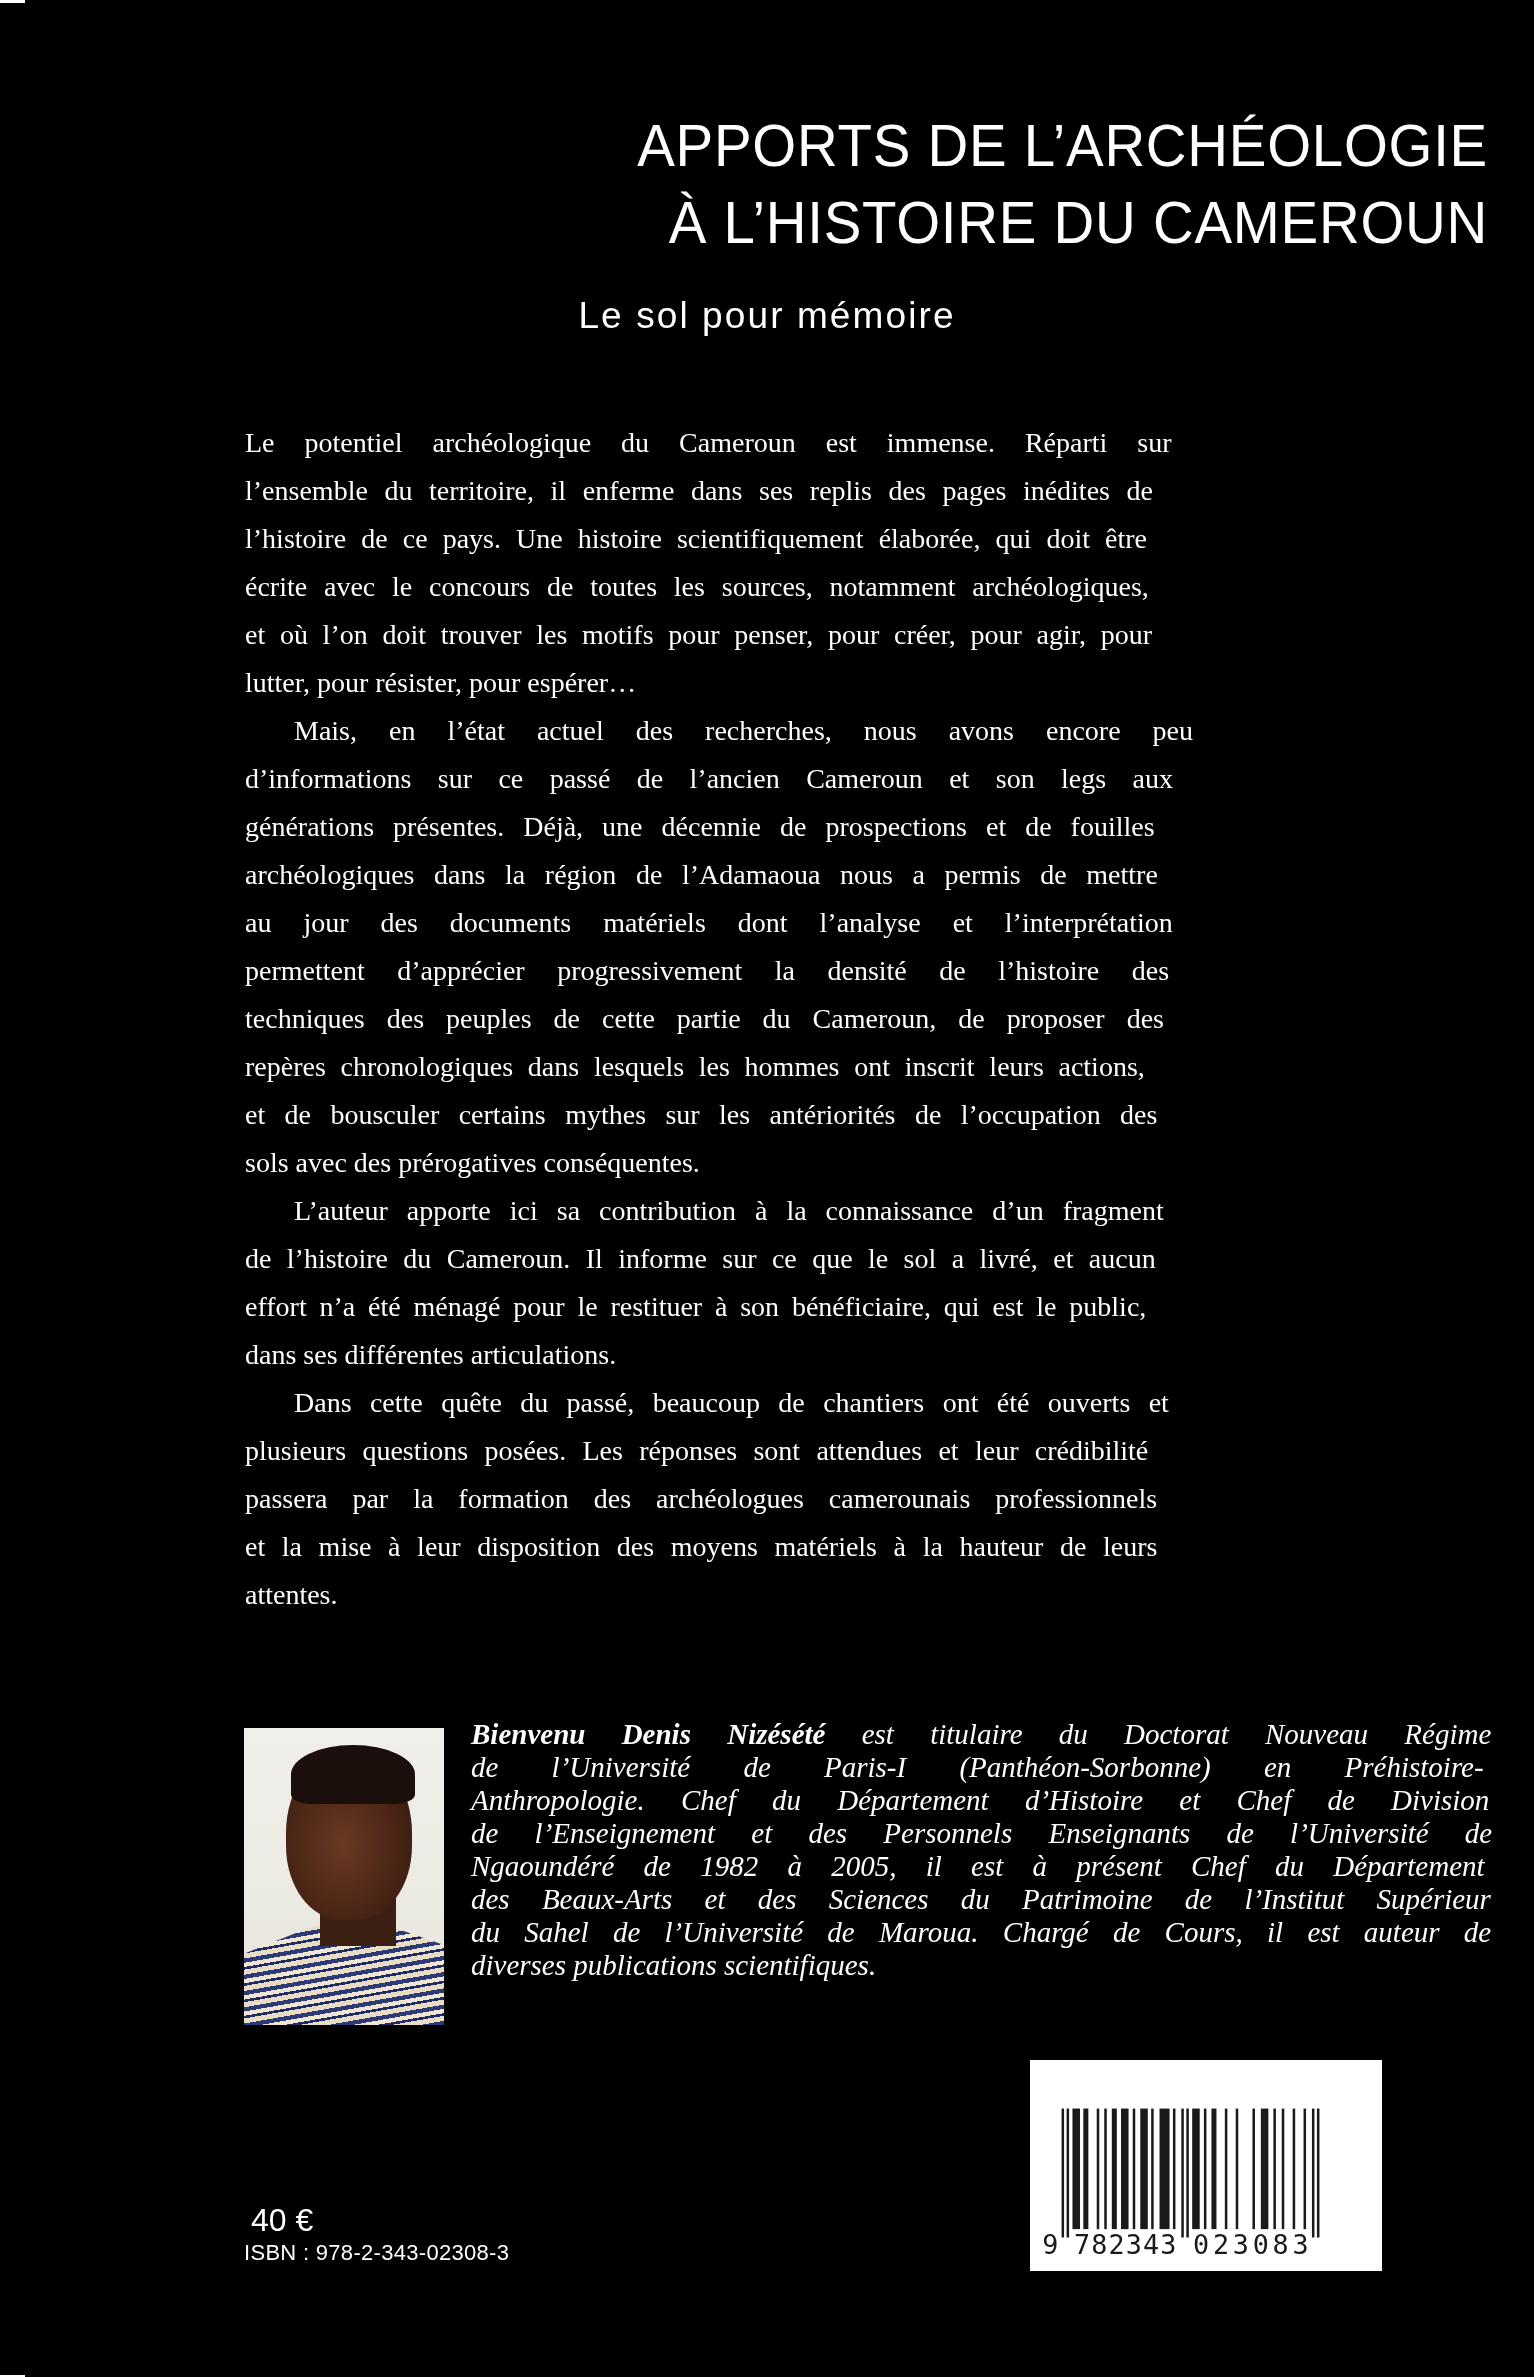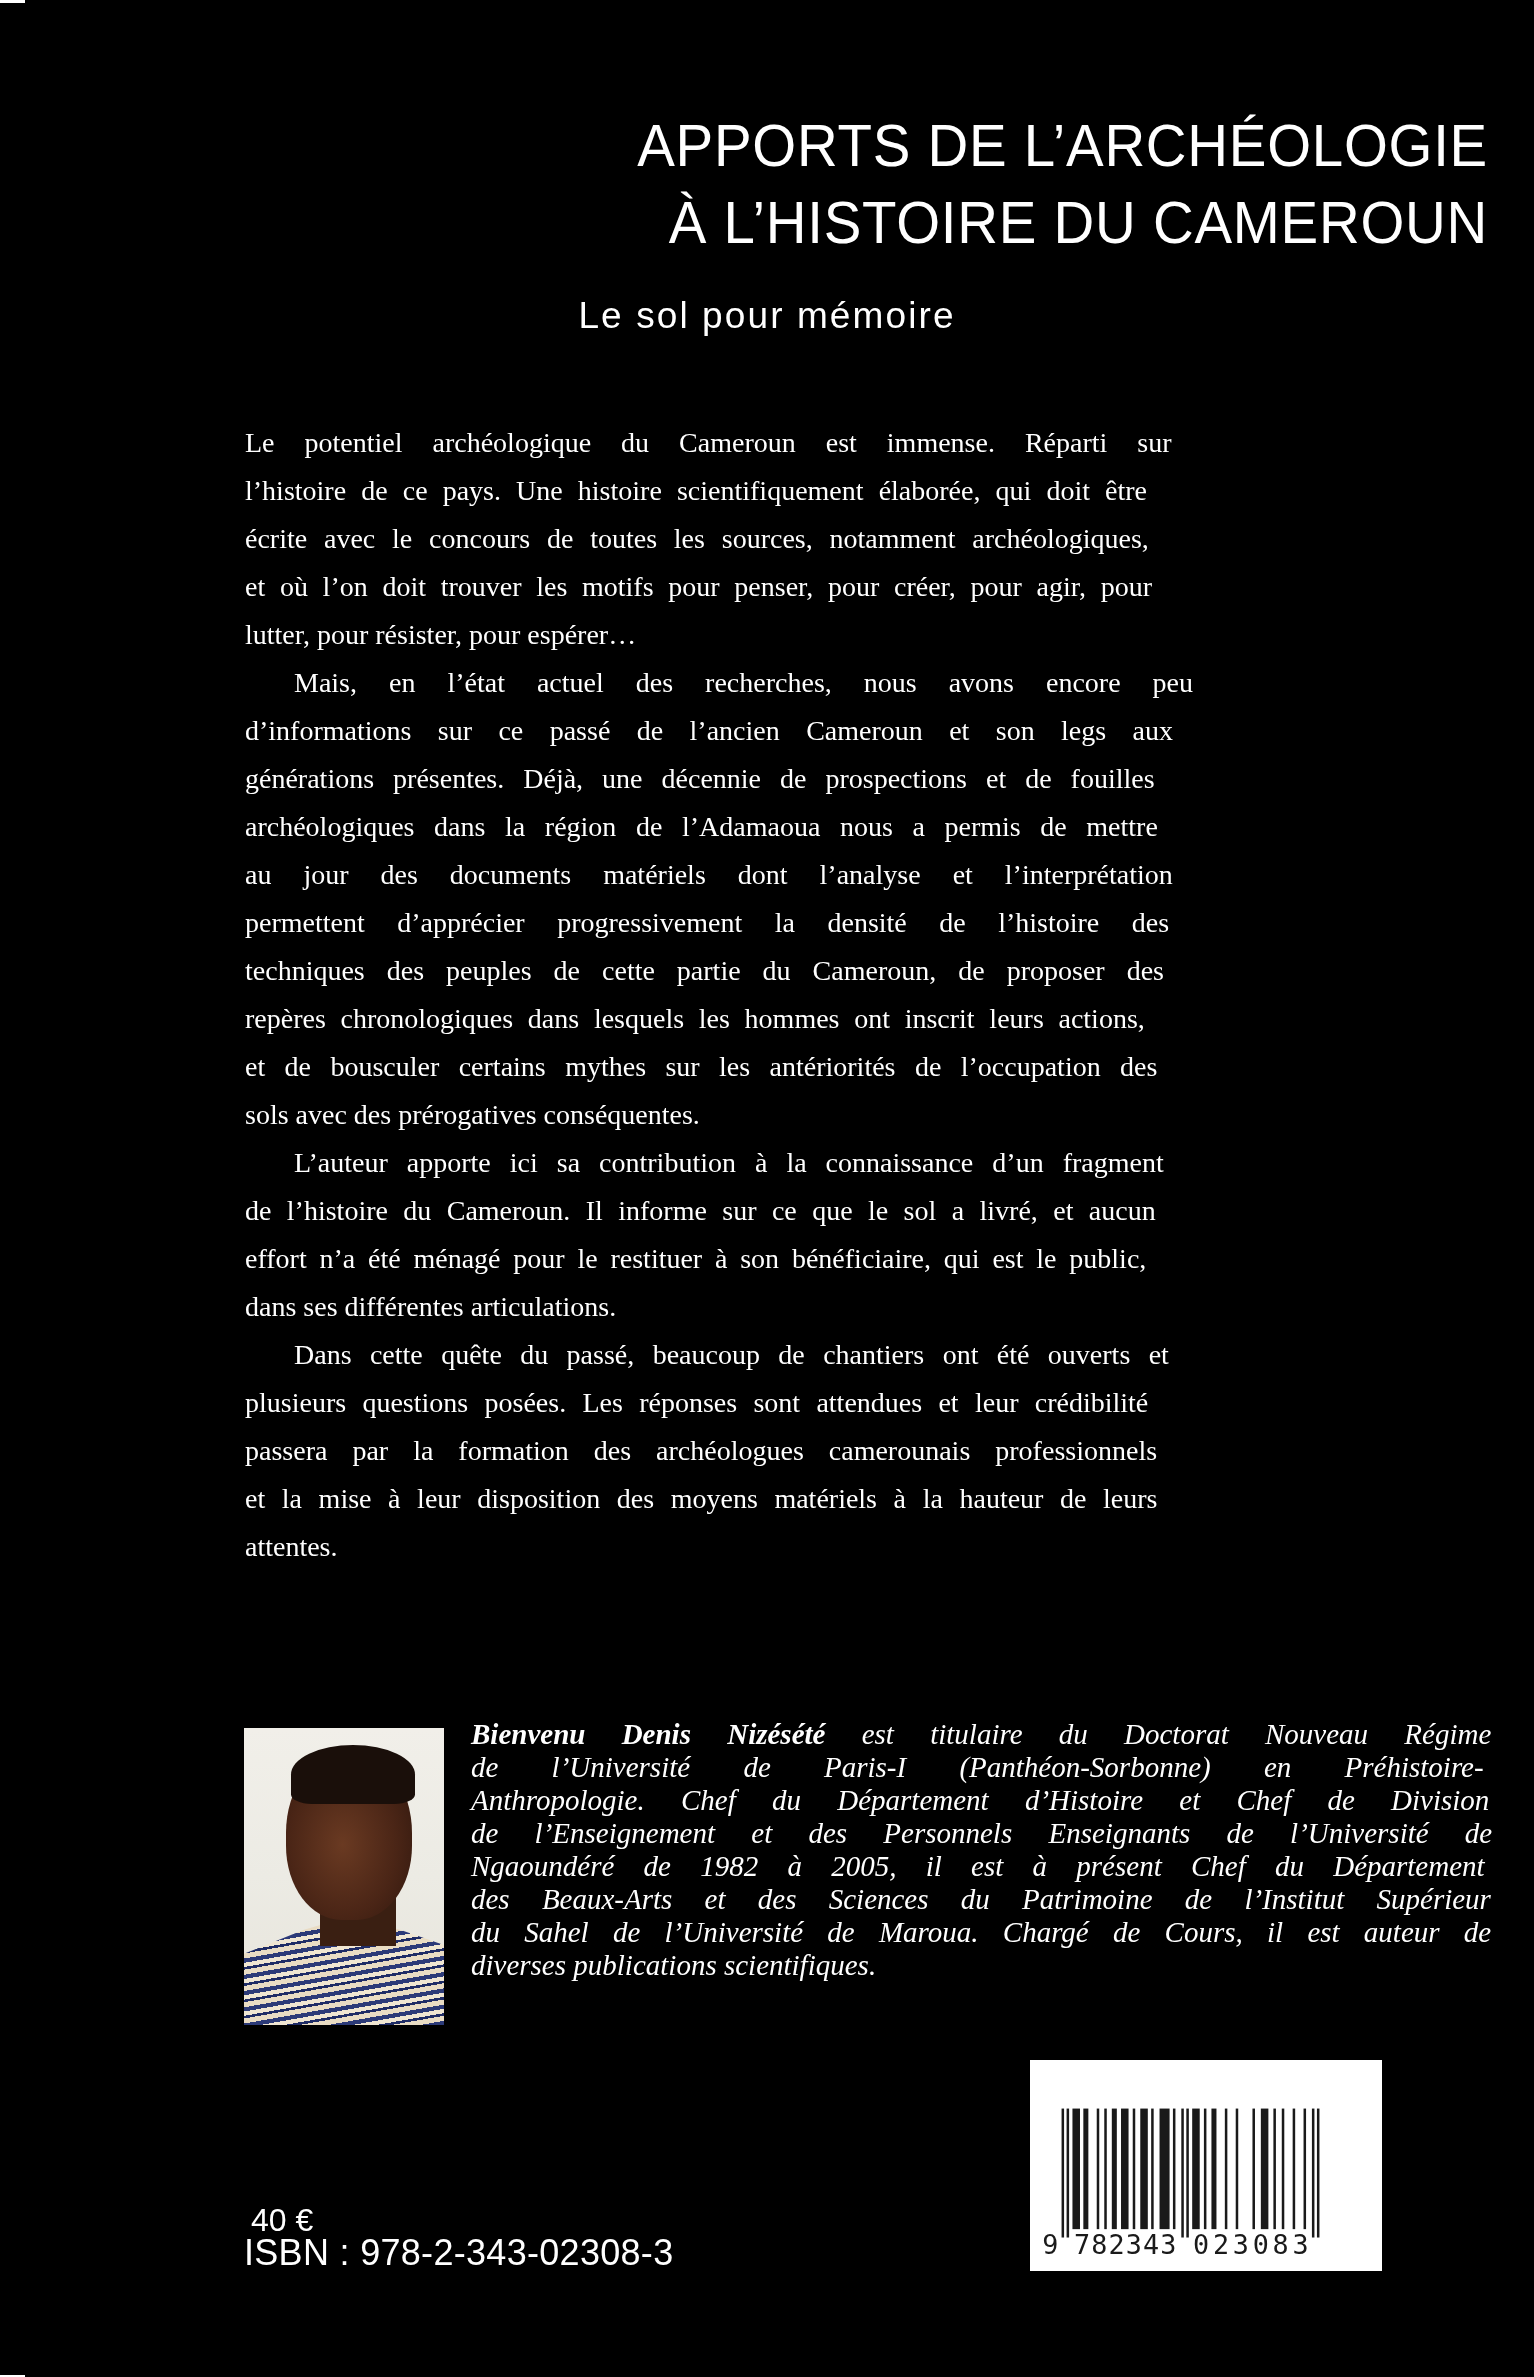--- a/index.html
+++ b/index.html
@@ -35,36 +35,37 @@
 
   .bio { position: absolute; left: 471px; top: 1718px; width: 914px;
     font-family: "Liberation Serif", serif; font-style: italic; font-size: 29px; line-height: 33px; }
   .bio .ln { height: 33px; }
   .bio .name { font-weight: bold; }
 
   .barcode-box { position: absolute; left: 1030px; top: 2060px; width: 352px; height: 211px; background: #fff; }
   .barcode-svg { position: absolute; left: 0; top: 0; }
 
   .price { position: absolute; left: 251px; top: 2203px; font-family: "Liberation Sans", sans-serif; font-size: 32px; line-height: 34px; }
-  .isbn { position: absolute; left: 244px; top: 2238px; font-family: "Liberation Sans", sans-serif; font-size: 36px; line-height: 30px; letter-spacing: 0.3px; }
+  .isbn { position: absolute; left: 244px; top: 2238px; font-family: "Liberation Sans", sans-serif; font-size: 22px; line-height: 30px; letter-spacing: 0.3px; }
 </style>
 </head>
 <body>
 
 <div class="crop tl"></div>
 <div class="crop bl"></div>
 
 <div class="title-block">
   <span class="title-line">APPORTS DE L’ARCHÉOLOGIE</span>
   <span class="title-line">À L’HISTOIRE DU CAMEROUN</span>
 </div>
 <div class="subtitle">Le sol pour mémoire</div>
 
 <div class="body-text">
   <span class="ln"><span style="word-spacing: 23px;">Le potentiel archéologique du Cameroun est immense. Réparti sur</span></span>
+  <span class="ln"><span style="word-spacing: 9.6px;">l’ensemble du territoire, il enferme dans ses replis des pages inédites de</span></span>
   <span class="ln"><span style="word-spacing: 8.1px;">l’histoire de ce pays. Une histoire scientifiquement élaborée, qui doit être</span></span>
   <span class="ln"><span style="word-spacing: 9.8px;">écrite avec le concours de toutes les sources, notamment archéologiques,</span></span>
   <span class="ln"><span style="word-spacing: 7.7px;">et où l’on doit trouver les motifs pour penser, pour créer, pour agir, pour</span></span>
   <span class="ln last"><span>lutter, pour résister, pour espérer…</span></span>
   <span class="ln indent"><span style="word-spacing: 25px;">Mais, en l’état actuel des recherches, nous avons encore peu</span></span>
   <span class="ln"><span style="word-spacing: 19.4px;">d’informations sur ce passé de l’ancien Cameroun et son legs aux</span></span>
   <span class="ln"><span style="word-spacing: 12px;">générations présentes. Déjà, une décennie de prospections et de fouilles</span></span>
   <span class="ln"><span style="word-spacing: 12.6px;">archéologiques dans la région de l’Adamaoua nous a permis de mettre</span></span>
   <span class="ln"><span style="word-spacing: 25px;">au jour des documents matériels dont l’analyse et l’interprétation</span></span>
   <span class="ln"><span style="word-spacing: 25.5px;">permettent d’apprécier progressivement la densité de l’histoire des</span></span>

